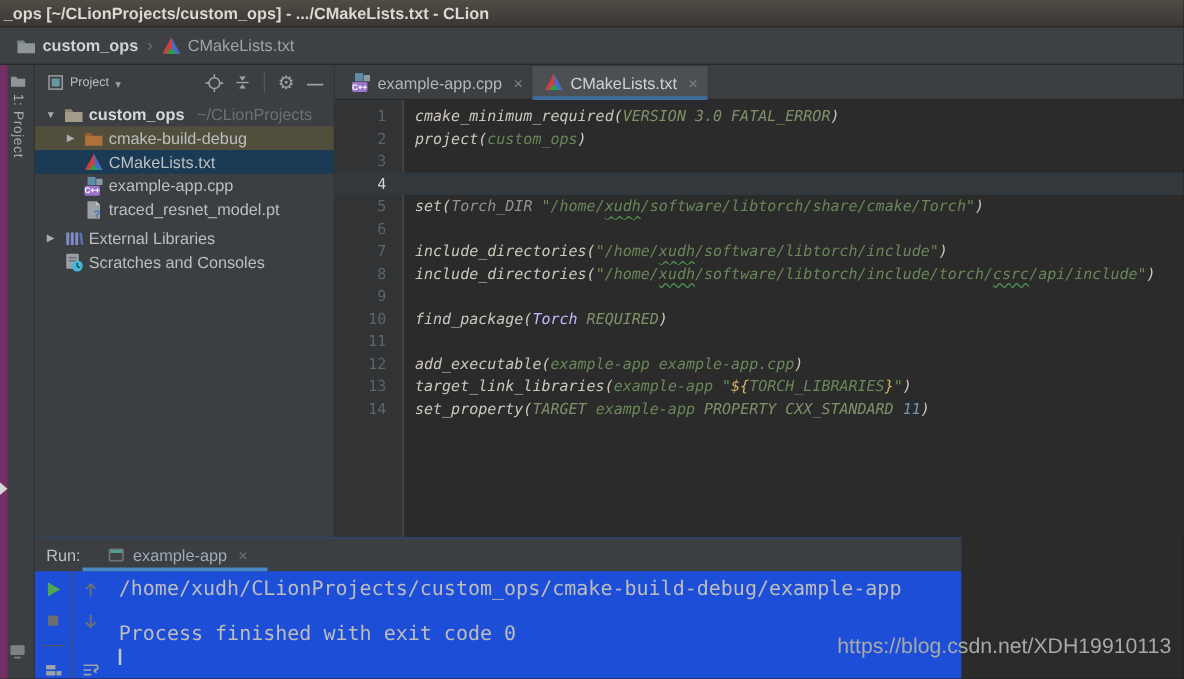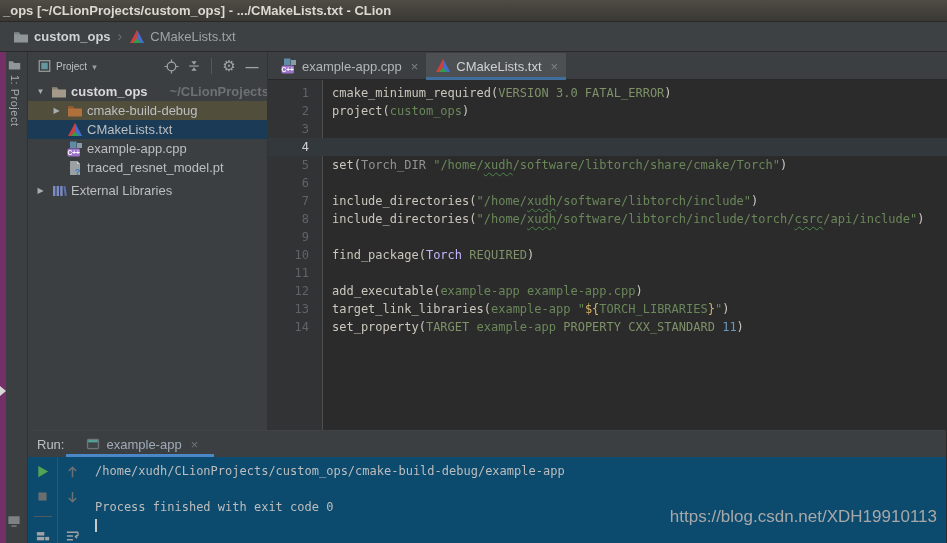--- a/index.html
+++ b/index.html
@@ -61,21 +61,21 @@
   .tree { padding-top:2px; }
   .tree-row {
     height:19px; display:flex; align-items:center; gap:4px;
     font-size:13px; color:#bcbfc1; white-space:nowrap; cursor:default;
   }
   .tree-row.gap { margin-top:4px; }
   .tree-row.selected { background:#1a3a55; }
   .tree-row.excluded { background:#514e3c; }
   .tree-arrow { width:13px; text-align:center; font-size:8px; color:#a9adb0; flex:none; }
   .tree-label.bold { font-weight:bold; color:#d6d8d9; }
-  .tree-hint { color:#6d7174; margin-left:18px;font-weight:bold; }
+  .tree-hint { color:#6d7174; margin-left:6px; }
   .icon { display:inline-flex; width:16px; height:16px; flex:none; align-items:center; justify-content:center; }
   .icon svg { width:16px; height:16px; }
   
   .editor { position:absolute; left:268px; top:52px; width:679px; height:378px; background:#2b2b2b; }
   .tabbar {
     height:28px; background:#3c3f41; display:flex; align-items:flex-end;
     padding-left:4px; border-bottom:1px solid #282828;
   }
   .tab {
     height:26px; display:flex; align-items:center; gap:5px; padding:0 8px 0 9px;
@@ -89,49 +89,49 @@
   .code-area { position:relative; height:350px; overflow:hidden; }
   .gutter-bg {
     position:absolute; left:0; top:0; width:55px; height:350px;
     background:#313335; border-right:1px solid #4b4d4f;
   }
   .code-rows { position:relative; padding-top:4px; font-family:"DejaVu Sans Mono", monospace; font-size:12px; line-height:18px; }
   .code-row { display:flex; height:18px; white-space:pre; }
   .code-row.current { background:#32383c; }
   .ln { width:55px; flex:none; text-align:right; padding-right:14px; color:#5f6467; }
   .code-row.current .ln { color:#cfd0d1; }
-  .lc { padding-left:9px; }
+  .lc { padding-left:9px;font-style:italic; }
   .t-cmd { color:#cbc7bd; }
   .t-kw  { color:#7e9168; }
   .t-str { color:#6a8759; }
   .t-strw{ color:#6a8759; text-decoration:underline; text-decoration-style:wavy; text-decoration-color:#4c8a4c; text-underline-offset:3px; text-decoration-thickness:1px; }
   .t-var { color:#929292; }
   .t-ref { color:#c4b5fd; }
   .t-num { color:#6897bb; }
   .t-int { color:#d5b465; }
   
   .run-panel {
-    position:absolute; left:28px; top:430px; width:918px; height:113px;
-    background:#0c4a6e; border-top:1px solid #404244;
+    position:absolute; left:28px; top:430px; width:741px; height:113px;
+    background:#1d4ed8; border-top:1px solid #404244;
   }
   .run-header {
     height:26px; background:#3c3f41; display:flex; align-items:center;
     padding-left:9px; position:relative;
   }
   .run-label { color:#bcc0c3; font-size:13px; margin-right:16px; }
   .run-tab { display:flex; align-items:center; gap:6px; font-size:13px; color:#9fabb8; padding:0 6px; }
   .run-tab .close { color:#6f7478; font-size:13px; margin-left:3px; }
   .run-tab-underline { position:absolute; left:38px; bottom:0; width:148px; height:3px; background:#4a88c7; }
   .run-body { display:flex; height:87px; }
   .run-col { width:29px; flex:none; display:flex; flex-direction:column; align-items:center; padding-top:6px; gap:9px; }
   .run-col.second { border-left:1px solid #4b4d4f; }
   .run-btn { width:18px; height:18px; display:flex; align-items:center; justify-content:center; }
   .run-div { width:18px; height:1px; background:#55585a; margin:2px 0; }
   .console {
-    flex:1; font-family:"DejaVu Sans Mono", monospace; font-size:12px; line-height:18px;
+    flex:1; font-family:"DejaVu Sans Mono", monospace; font-size:16px; line-height:18px;
     color:#bdbdbd; padding:5px 0 15px 9px; white-space:pre;
   }
   .cursor { display:inline-block; width:2px; height:13px; background:#c8c8c8; vertical-align:middle; }
   
   .watermark {
     position:absolute; right:10px; top:507px; color:#a8a8a8; font-size:17px;
     font-family:"Liberation Sans", sans-serif; z-index:20;
   }
 </style>
 </head>
@@ -270,20 +270,33 @@
           <span class="icon">
             <svg viewBox="0 0 16 16">
               <rect x="2" y="3" width="2.4" height="10" fill="#7d8cc9"></rect>
               <rect x="5.6" y="3" width="2.4" height="10" fill="#7d8cc9"></rect>
               <rect x="9.2" y="3" width="2.4" height="10" fill="#7d8cc9"></rect>
               <polygon points="12.4,3.6 14.4,3 15.8,12.4 13.8,13" fill="#5f6fae"></polygon>
             </svg>
           </span>
           <span class="tree-label">External Libraries</span>
         </div>
+        <div class="tree-row" style="padding-left: 6px;">
+          <span class="tree-arrow"></span>
+          <span class="icon">
+            <svg viewBox="0 0 16 16">
+              <rect x="2" y="1" width="10" height="12" rx="1" fill="#9aa0a4"></rect>
+              <rect x="4" y="3.5" width="6" height="1.2" fill="#6b7073"></rect>
+              <rect x="4" y="6" width="6" height="1.2" fill="#6b7073"></rect>
+              <circle cx="10.8" cy="10.8" r="4.4" fill="#48b6d6"></circle>
+              <path d="M10.8 8.2v2.8l2 1.2" stroke="#15506b" stroke-width="1.2" fill="none"></path>
+            </svg>
+          </span>
+          <span class="tree-label">Scratches and Consoles</span>
+        </div>
       </div>
   </div>
 
   <div class="editor">
     <div class="tabbar" id="tabbar">
         <div class="tab">
           <span class="icon">
             <svg viewBox="0 0 16 16">
               <rect x="3" y="0.5" width="6.5" height="6.5" fill="#5e8ca6"></rect>
               <rect x="10" y="2" width="5" height="5" fill="#8a9ba8"></rect>

